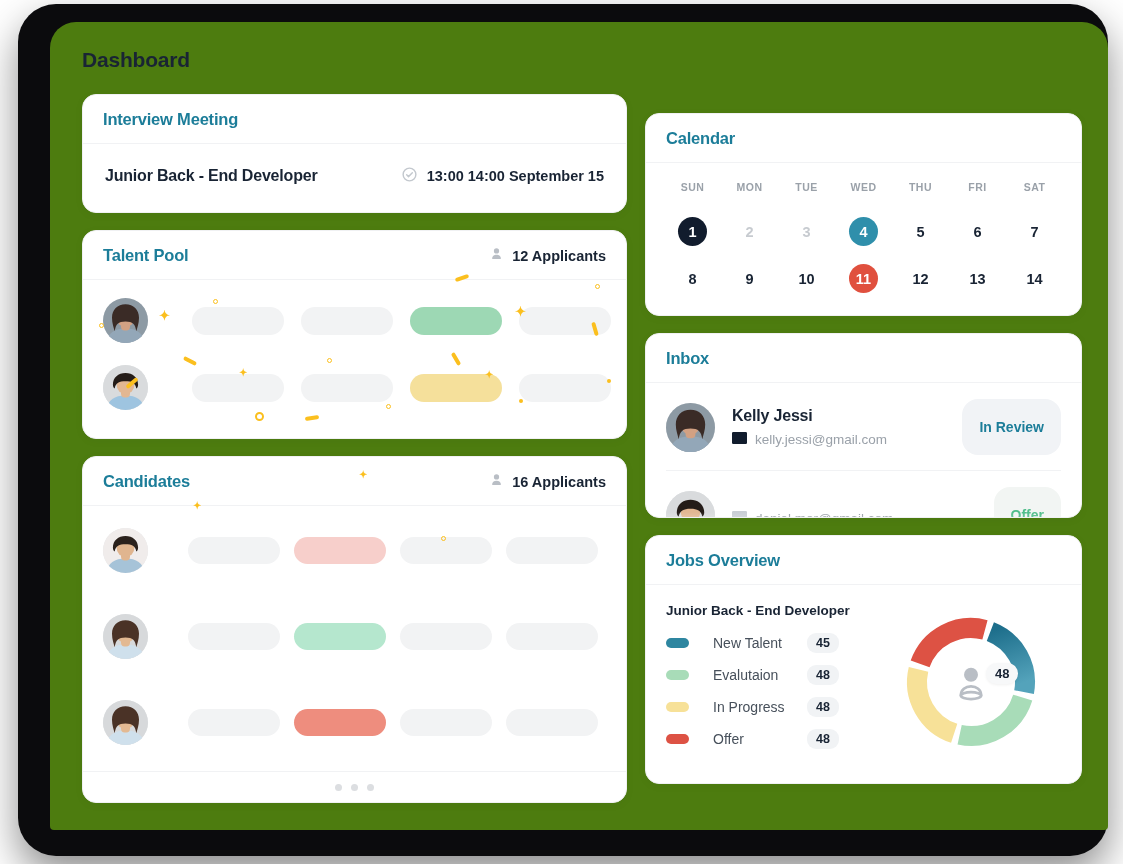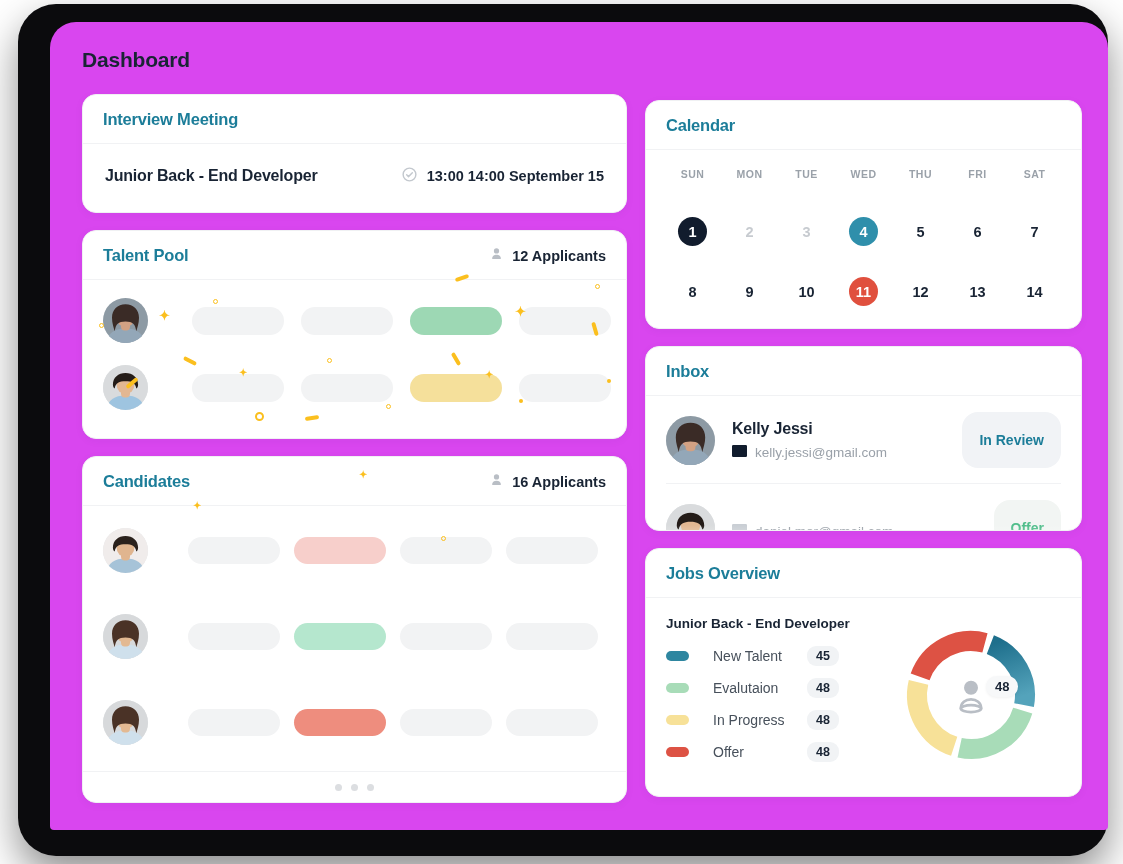--- a/index.html
+++ b/index.html
@@ -19,21 +19,21 @@
     left: 18px; top: 4px;
     width: 1090px; height: 852px;
     background: #0b0b0d;
     border-radius: 38px;
     box-shadow: 0 18px 40px rgba(0,0,0,0.45);
   }
   .screen {
     position: absolute;
     left: 32px; top: 18px;
     width: 1058px; height: 808px;
-    background: #d946ef;
+    background: #4d7c0f;
     border-radius: 26px 26px 4px 4px;
     overflow: hidden;
   }
 
   
   .page { padding: 26px 32px 0 32px; }
 
   .page-title {
     font-size: 21px;
     font-weight: bold;
@@ -125,21 +125,21 @@
   }
   .cf-ring.sm { width: 5px; height: 5px; border-width: 1.6px; }
   .cf-ring.lg { width: 9px; height: 9px; border-width: 2.4px; }
   .cf-dot { width: 5px; height: 5px; border-radius: 50%; background: #fbbf1e; }
   .cf-dot.sm { width: 4px; height: 4px; }
   .cf-plus { color: #fbbf1e; font-size: 13px; line-height: 1; font-weight: bold; }
   .cf-plus.sm { font-size: 10px; }
   .cf-sq { width: 14px; height: 4px; border-radius: 2px; background: #fbbf1e; }
 
   
-  .cal-grid { display: grid; grid-template-columns: repeat(7, 1fr); row-gap: 31px; }
+  .cal-grid { display: grid; grid-template-columns: repeat(7, 1fr); row-gap: 18px; }
   .cal-dow {
     text-align: center; font-size: 10.5px; font-weight: bold;
     color: #9aa1a9; letter-spacing: 0.5px; padding-bottom: 6px;
   }
   .cal-cell { display: flex; justify-content: center; }
   .cal-day {
     width: 29px; height: 29px; border-radius: 50%;
     display: flex; align-items: center; justify-content: center;
     font-size: 14.5px; font-weight: bold; color: #192434;
   }

